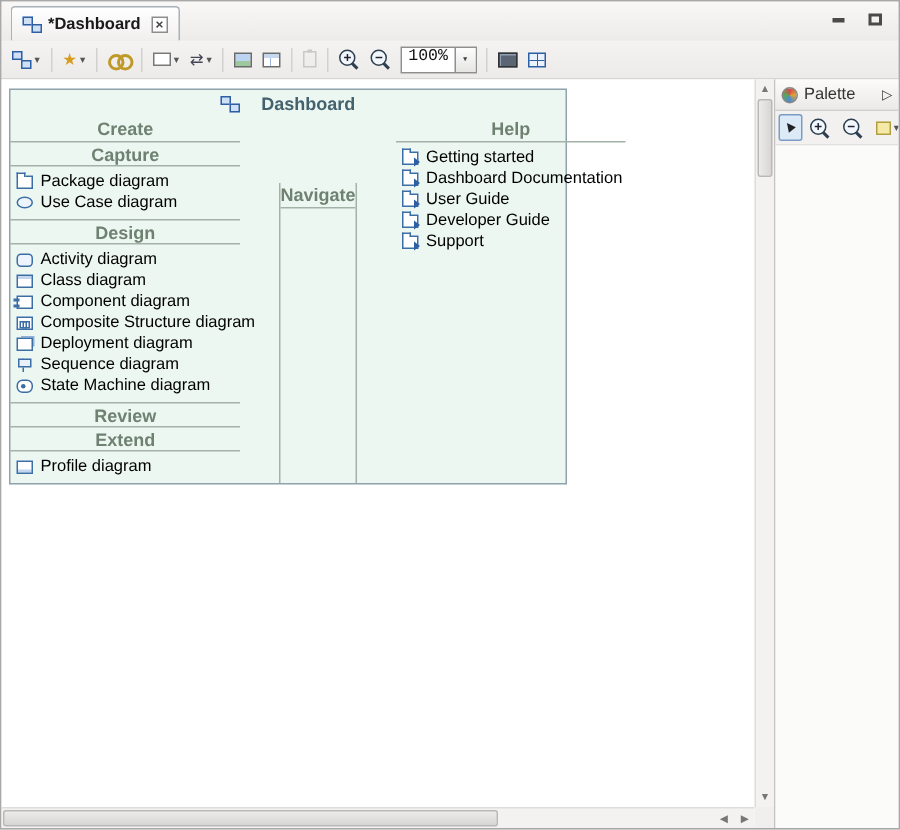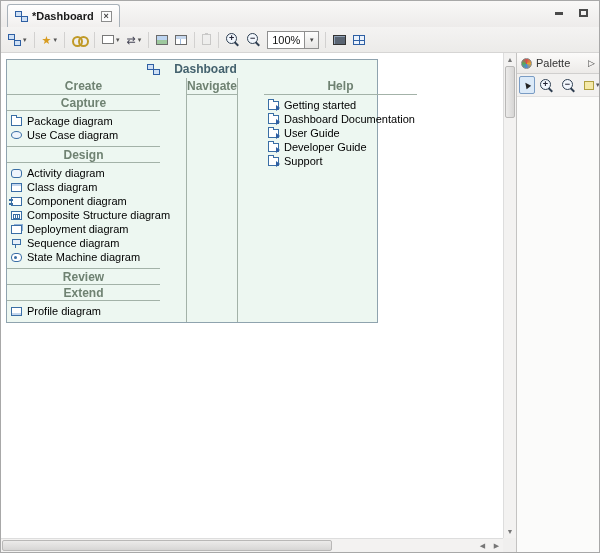--- a/index.html
+++ b/index.html
@@ -32,21 +32,21 @@
   .route-ic { font-size:11px; color:#445; line-height:12px; }
   .img-ic { width:12px; height:10px; border:1px solid #6b6b6b; background:linear-gradient(#bcd4f0 55%, #9ec89e 55%); }
   .tbl-ic { width:12px; height:10px; border:1px solid #6b6b6b; background-color:#fff;
             background-image:linear-gradient(#c7d8ee 0 3px, transparent 3px),
                              linear-gradient(90deg, transparent 0 4px, #9db9dd 4px 5px, transparent 5px); }
   .clip-ic { width:9px; height:11px; border:1px solid #9a9a9a; background:#eee; position:relative; }
   .clip-ic::before { content:""; position:absolute; top:-2px; left:2px; width:3px; height:2px; background:#9a9a9a; }
   .magi { position:relative; width:14px; height:13px; }
   .magi::before { content:attr(data-g); position:absolute; left:0; top:0; width:9px; height:9px; border:1px solid #2f3f52; border-radius:50%; background:#f2f7fd; font-size:9px; line-height:8px; text-align:center; color:#223; font-weight:bold; }
   .magi::after { content:""; position:absolute; width:5px; height:2px; background:#2f3f52; right:1px; bottom:1px; transform:rotate(45deg); }
-  .combo { display:flex; height:18px; border:1px solid #8f8f8f; background:#fff; align-items:center; margin:0 2px; cursor:pointer; }
+  .combo { display:flex; height:18px; border:1px solid #8f8f8f; background:#fff; margin:0 2px; cursor:pointer;font-family:Liberation Mono, monospace; }
   .combo .val { padding:0 4px; font-size:11px; min-width:34px; color:#111; }
   .combo .dd { width:14px; height:100%; border-left:1px solid #8f8f8f; background:linear-gradient(#fdfdfd,#e6e5e4); display:flex; align-items:center; justify-content:center; font-size:7px; color:#444; }
   .mon-ic { width:13px; height:10px; border:1px solid #333; background:#5a6573; box-shadow:inset 1px 1px 0 #8fa0b5; }
   .grid-ic { width:12px; height:10px; border:1px solid #2e5fa3; background-color:#eaf2fc;
              background-image:linear-gradient(90deg, transparent 0 5px, #2e5fa3 5px 6px, transparent 6px),
                               linear-gradient(transparent 0 4px, #2e5fa3 4px 5px, transparent 5px); }
 
   
   .main { position:absolute; top:52px; left:0; right:0; bottom:0; display:flex; }
   .canvas-area { position:relative; flex:1; background:#fff; }
@@ -76,21 +76,21 @@
   .note-ic { width:10px; height:9px; background:#f5e9a8; border:1px solid #b0a040; }
   .pencil-ic { width:11px; height:4px; background:linear-gradient(90deg,#e0a32e 70%, #555 70%); border:1px solid #8a6a20; transform:rotate(-40deg); }
   .palette-body { flex:1; background:#fbfbfa; }
 
   
   .dashboard { position:absolute; left:5px; top:6px; width:372px; background:#edf7f1; border:1px solid #8fa3ae; font-size:11px; cursor:default; }
   .dash-title { display:flex; align-items:center; justify-content:center; gap:14px; height:18px; font-weight:bold; font-size:12px; color:#44626e; }
   .dash-grid { display:flex; align-items:stretch;gap:26px; }
   .col { display:flex; flex-direction:column; }
   .col-create { width:153px; }
-  .col-navigate { width:84px; border-left:1px solid #a3b2a8; border-right:1px solid #a3b2a8; }
+  .col-navigate { width:84px; border-left:1px solid #a3b2a8; border-right:1px solid #a3b2a8;margin-top:44px; }
   .col-help { flex:1; }
   .col-header { height:17px; display:flex; align-items:center; justify-content:center; font-weight:bold; font-size:12px; color:#6f8272; border-bottom:1px solid #a3b2a8; }
   .sec-header { height:16px; display:flex; align-items:center; justify-content:center; font-weight:bold; font-size:12px; color:#6f8272; border-bottom:1px solid #a3b2a8; }
   .items { padding:3px 0 4px; border-bottom:1px solid #a3b2a8; }
   .sec:last-child .items { border-bottom:none; }
   .col-help .items { border-bottom:none; }
   .item { display:flex; align-items:center; gap:5px; padding:1px 2px 1px 4px; line-height:12px; cursor:pointer; }
   .item-label { font-size:11px; color:#000; white-space:nowrap; }
 
   

